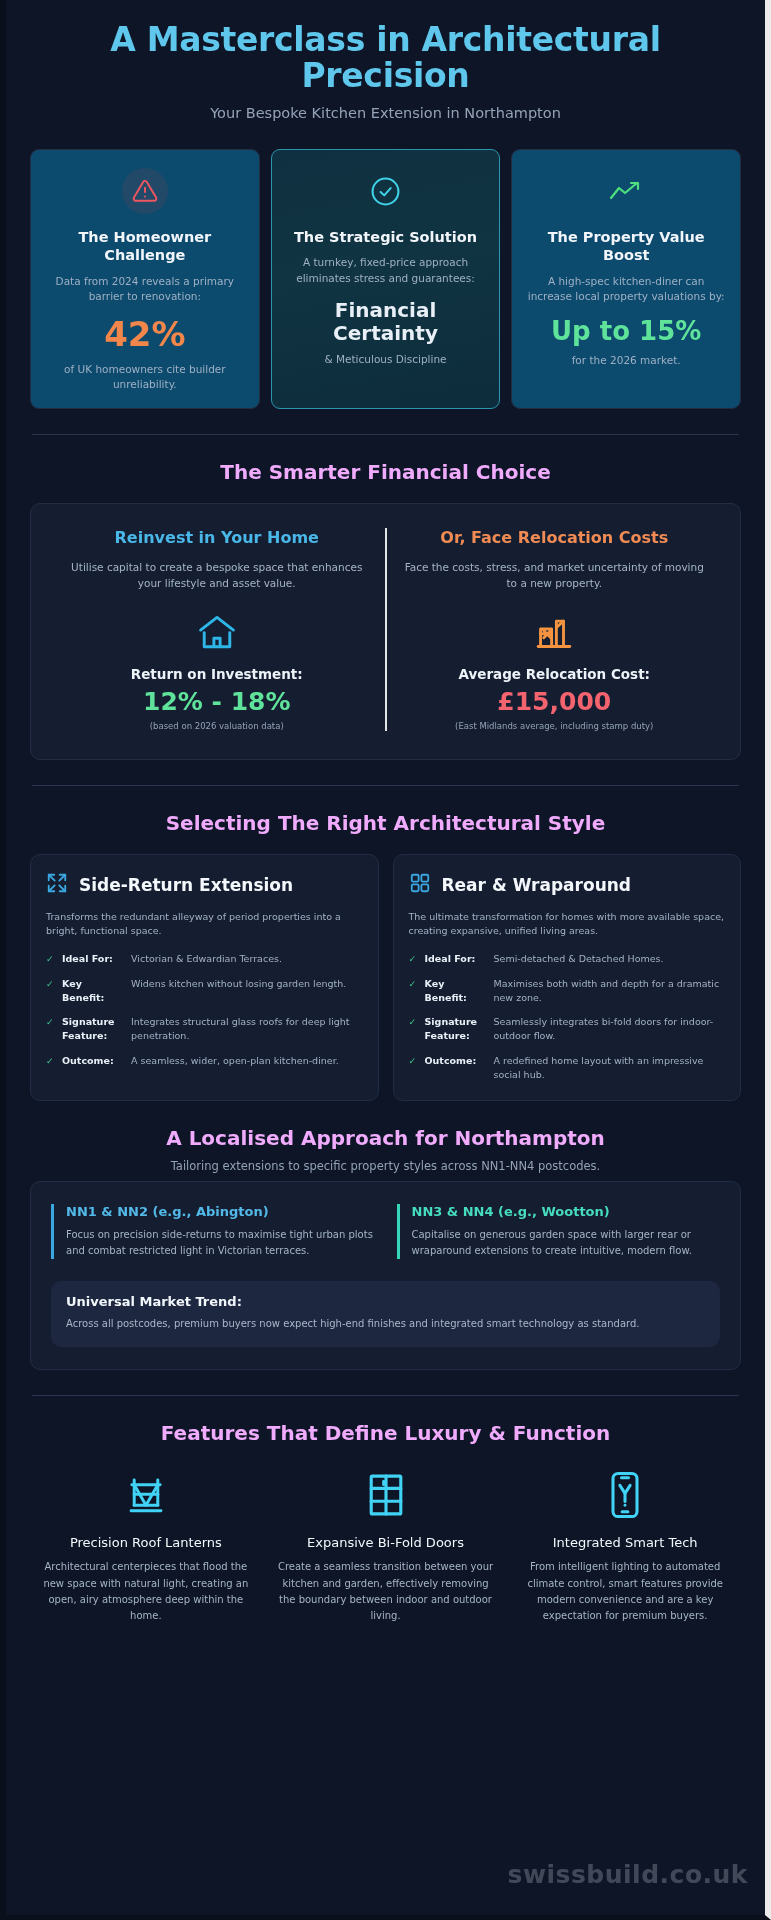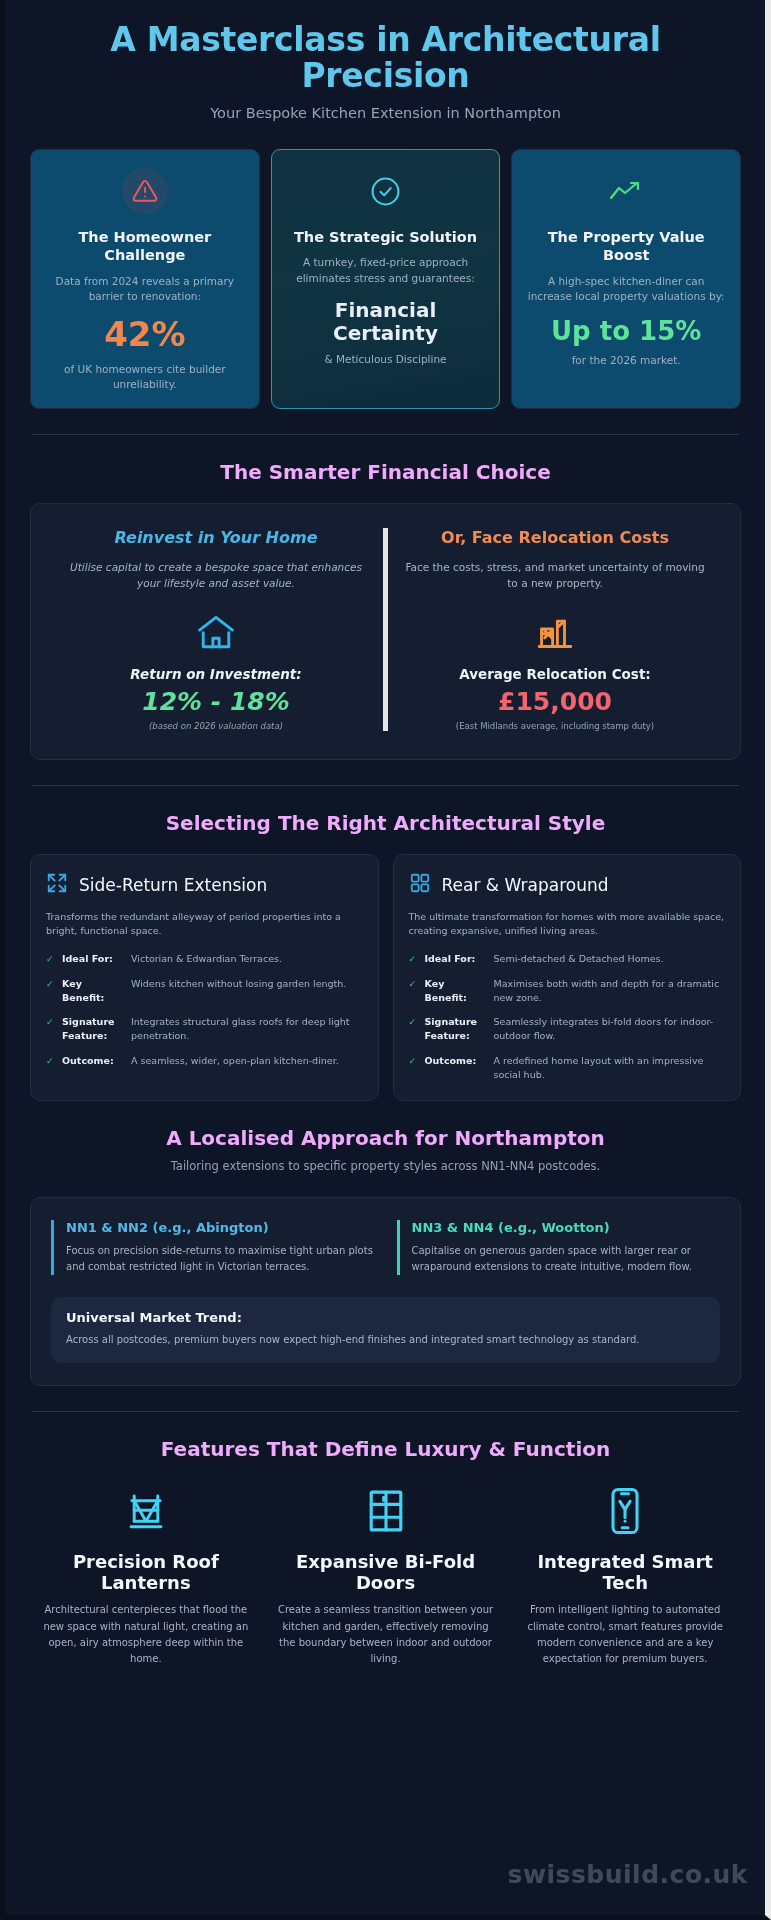--- a/index.html
+++ b/index.html
@@ -65,40 +65,40 @@
   }
   .sec-sub{ text-align:center; font-size:11.5px; color:#93a2b7; margin-top:9px; }
 
   
   .panel{
     margin-top:19px; border-radius:10px; background:#151e31;
     border:1px solid #222d44; padding:24px 18px 28px;
   }
   .split{ display:flex; }
   .half{ flex:1; padding:0 16px; text-align:center; }
-  .half.left{ border-right:5px solid #e5e5e5;font-style:italic; }
+  .half.left{ border-right:2px solid #e5e5e5; }
   .h-title{ font-size:16px; font-weight:bold; line-height:1.25; }
   .h-title.blue{ color:#49b7e8; }
   .h-title.orange{ color:#ef8b53; }
   .h-desc{ margin-top:11px; font-size:10.5px; line-height:1.55; color:#a5b4c7; }
   .h-icon{ margin-top:22px; display:flex; justify-content:center; }
   .h-label{ margin-top:14px; font-size:13.5px; font-weight:bold; color:#eef3f9; }
   .h-value{ margin-top:5px; font-size:25px; font-weight:bold; }
   .h-value.green{ color:#5fe39b; }
   .h-value.red{ color:#f4646f; }
   .h-note{ margin-top:5px; font-size:8.5px; color:#93a2b7; }
 
   
   .cards2{ display:flex; gap:14px; margin-top:19px; }
   .scard{
     flex:1; border-radius:10px; background:#151e31; border:1px solid #222d44;
     padding:17px 15px 18px;
   }
   .scard-head{ display:flex; align-items:center; gap:11px; }
-  .scard-head h4{ font-size:17px; font-weight:normal; color:#f4f8fc; }
+  .scard-head h4{ font-size:17px; font-weight:bold; color:#f4f8fc; }
   .scard-desc{ margin-top:12px; font-size:9.5px; line-height:1.55; color:#a2b1c5; }
   .spec{ margin-top:13px; display:flex; flex-direction:column; gap:10px; }
   .spec-row{ display:flex; gap:7px; font-size:9.5px; line-height:1.5; }
   .tick{ color:#3ec98c; font-size:9px; flex:0 0 9px; padding-top:1px; }
   .spec-key{ font-weight:bold; color:#e9f0f7; flex:0 0 62px; }
   .spec-val{ color:#a2b1c5; flex:1; }
 
   
   .loc-split{ display:flex; gap:22px; }
   .loc-col{ flex:1; padding-left:12px; }
@@ -111,21 +111,21 @@
   .trend{
     margin-top:22px; background:#1d2740; border-radius:11px; padding:13px 15px 15px;
   }
   .trend-t{ font-size:13px; font-weight:bold; color:#f2f7fc; }
   .trend-d{ margin-top:7px; font-size:10px; line-height:1.6; color:#a9b7ca; }
 
   
   .feat3{ display:flex; gap:8px; margin-top:24px; }
   .fcol{ flex:1; text-align:center; padding:0 6px; }
   .ficon{ display:flex; justify-content:center; height:52px; align-items:center; }
-  .ftitle{ margin-top:14px; font-size:18px; font-weight:bold; color:#f3f8fc; }
+  .ftitle{ margin-top:14px; font-size:13px; font-weight:normal; color:#f3f8fc; }
   .fdesc{ margin-top:9px; font-size:10px; line-height:1.62; color:#a6b4c7; }
 
   .watermark{
     position:absolute; right:17px; bottom:26px;
     font-size:25px; color:rgba(185,196,210,0.30); font-weight:600;
     letter-spacing:0.5px; pointer-events:none;
   }
 </style>
 </head>
 <body>
@@ -305,21 +305,21 @@
           <span class="spec-key">Outcome:</span>
           <span class="spec-val">A redefined home layout with an impressive social hub.</span>
         </div>
       </div>
     </div>
   </div>
 
   <div class="sec-title">A Localised Approach for Northampton</div>
   <div class="sec-sub">Tailoring extensions to specific property styles across NN1-NN4 postcodes.</div>
 
-  <div class="panel" style="margin-top:24px; padding:22px 20px 22px;">
+  <div class="panel" style="margin-top:8px; padding:22px 20px 22px;">
     <div class="loc-split">
       <div class="loc-col c1">
         <div class="loc-t b">NN1 &amp; NN2 (e.g., Abington)</div>
         <div class="loc-d">Focus on precision side-returns to maximise tight urban plots and combat restricted light in Victorian terraces.</div>
       </div>
       <div class="loc-col c2">
         <div class="loc-t t">NN3 &amp; NN4 (e.g., Wootton)</div>
         <div class="loc-d">Capitalise on generous garden space with larger rear or wraparound extensions to create intuitive, modern flow.</div>
       </div>
     </div>

